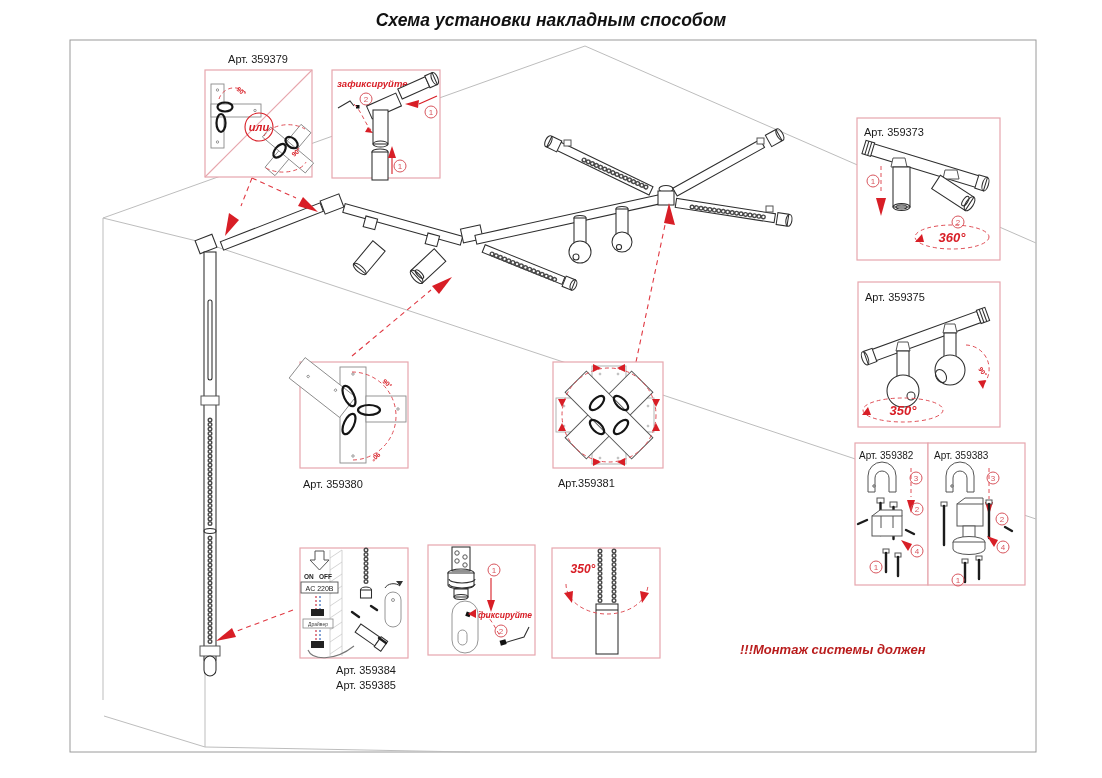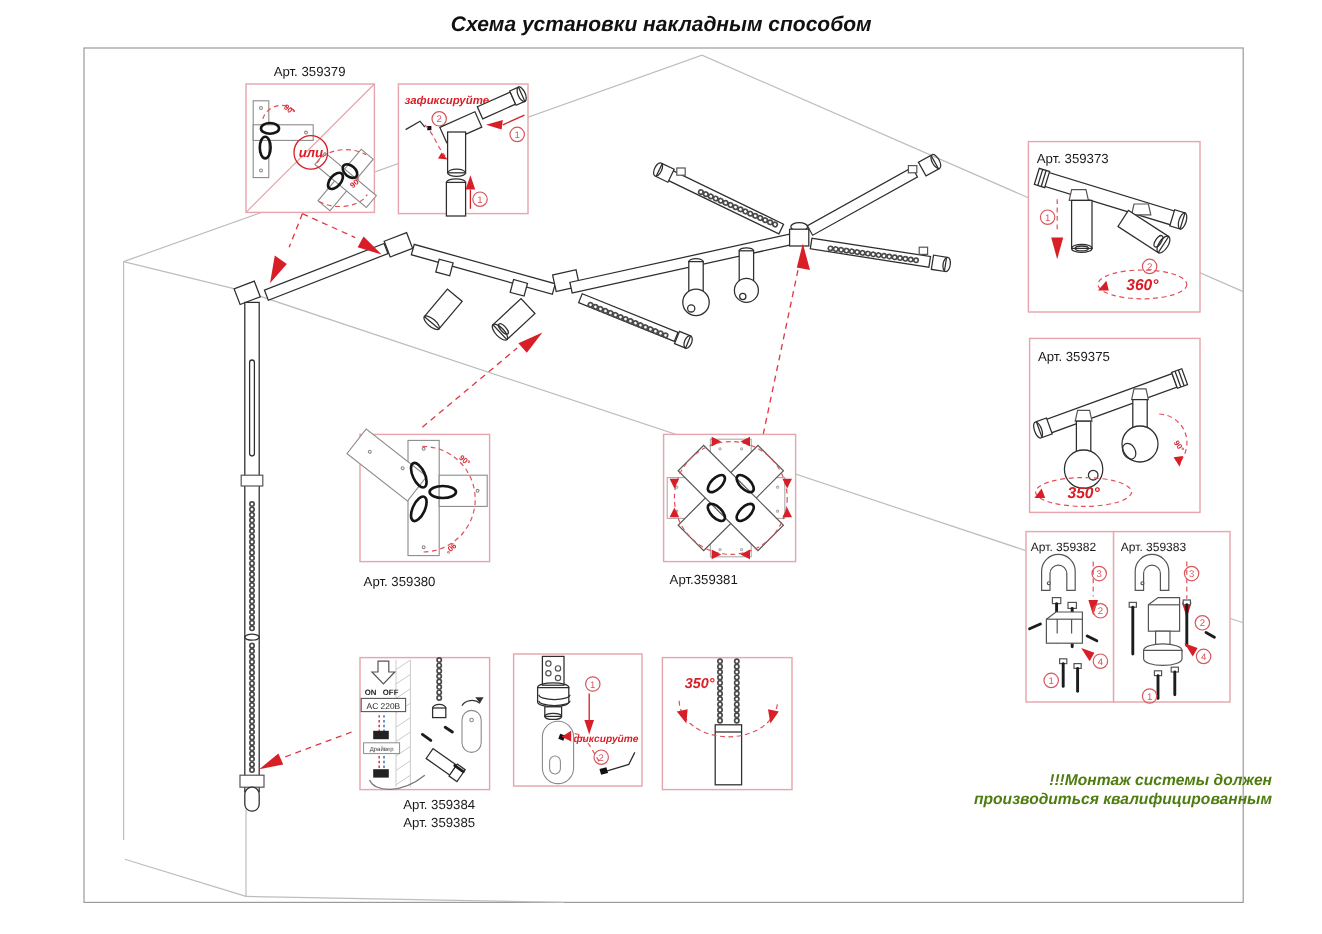--- a/index.html
+++ b/index.html
@@ -1,21 +1,21 @@
 <!DOCTYPE html>
 <html><head>
 <meta charset="utf-8">
 <style>
   html,body{margin:0;padding:0;background:#fff;}
   .stage{position:relative;width:1102px;height:778px;background:#fff;overflow:hidden;
          font-family:"Liberation Sans",sans-serif;}
   .title{position:absolute;top:10px;left:0;width:1102px;text-align:center;
          font-size:17.5px;font-weight:bold;font-style:italic;color:#111;}
-  .warning{position:absolute;left:740px;top:642px;width:320px;text-align:right;
-           font-size:13px;font-weight:bold;font-style:italic;color:#4d7c0f;line-height:15.5px;}
+  .warning{position:absolute;left:740px;top:642px;width:320px;text-align:left;
+           font-size:13px;font-weight:bold;font-style:italic;color:#b91c1c;line-height:15.5px;}
   svg text{font-family:"Liberation Sans",sans-serif;}
   .tube{fill:#fff;stroke:#2e2e2e;stroke-width:1.05;}
   .ink{stroke:#2e2e2e;fill:none;stroke-width:1.05;}
   .pl{fill:#fff;stroke:#8a8a8a;stroke-width:.9;}
   .pl2{fill:#fff;stroke:#555;stroke-width:1;}
   .plA{fill:#fff;stroke:#aaa;stroke-width:.9;}
   .slot{fill:none;stroke:#151515;stroke-width:2.2;}
   .rd{stroke:#d81e26;fill:none;stroke-width:1.1;}
   .rdd{stroke:#e05058;fill:none;stroke-width:1;stroke-dasharray:4 3;}
   .ldr{stroke:#e03842;stroke-width:1.1;stroke-dasharray:5 4;fill:none;}
@@ -491,16 +491,15 @@
       <line class="ink" x1="596" y1="610" x2="618" y2="610"></line>
       <path class="rdd" d="M566,584 A41,30 0 0 0 648,584"></path>
       <polygon class="rf" points="572,603 564,593 573,591"></polygon>
       <polygon class="rf" points="642,603 640,591 649,593"></polygon>
     </g>
 
   </svg>
 
   <div class="warning">
     <div>!!!Монтаж системы должен</div>
-    <div>производиться квалифицированным</div>
   </div>
 
 </div>
 
 </body></html>

